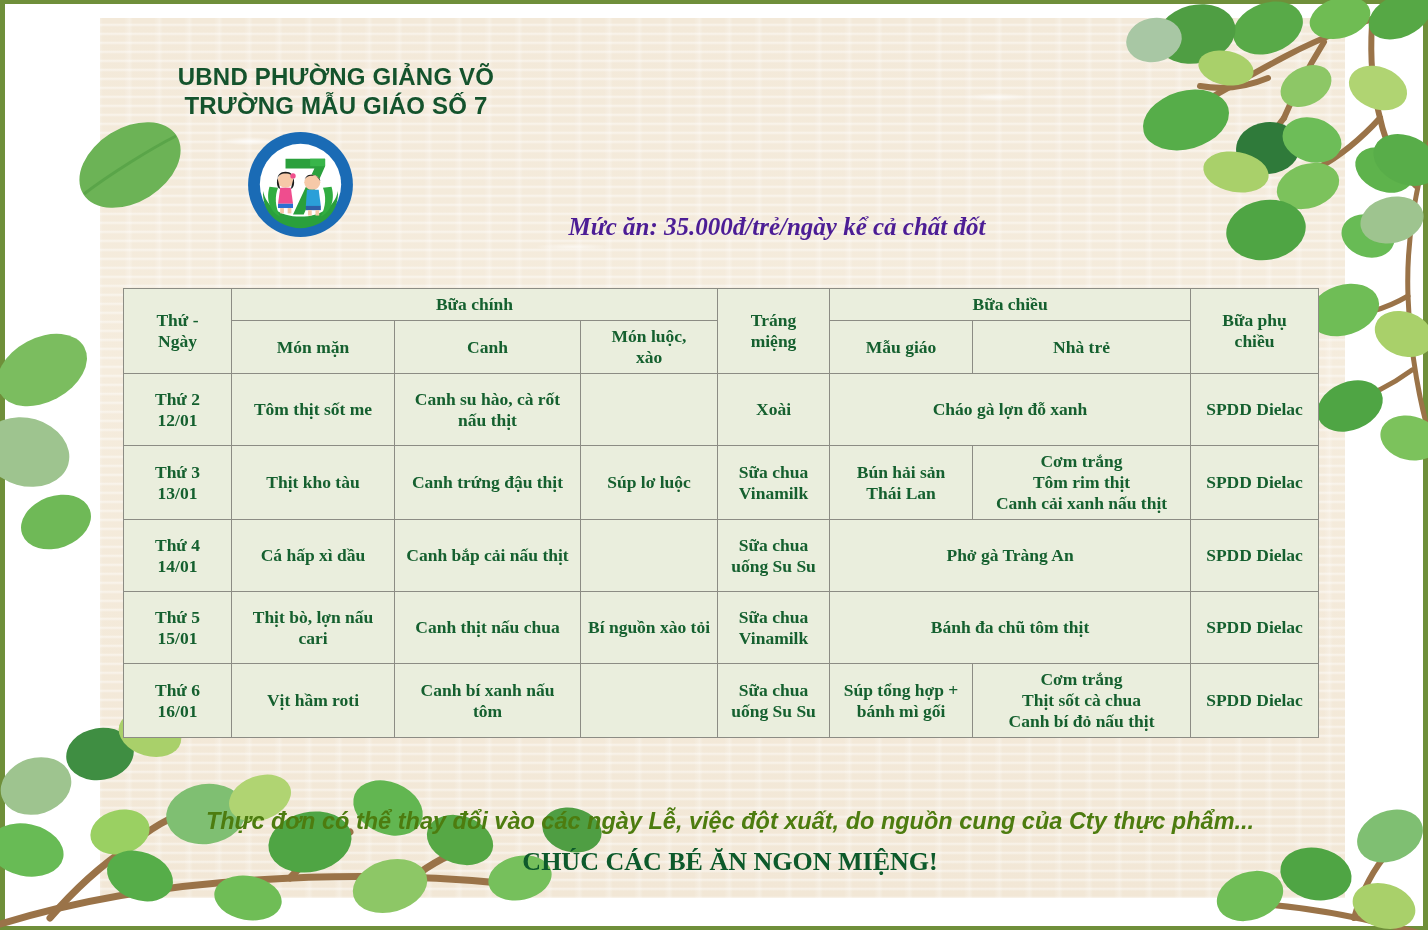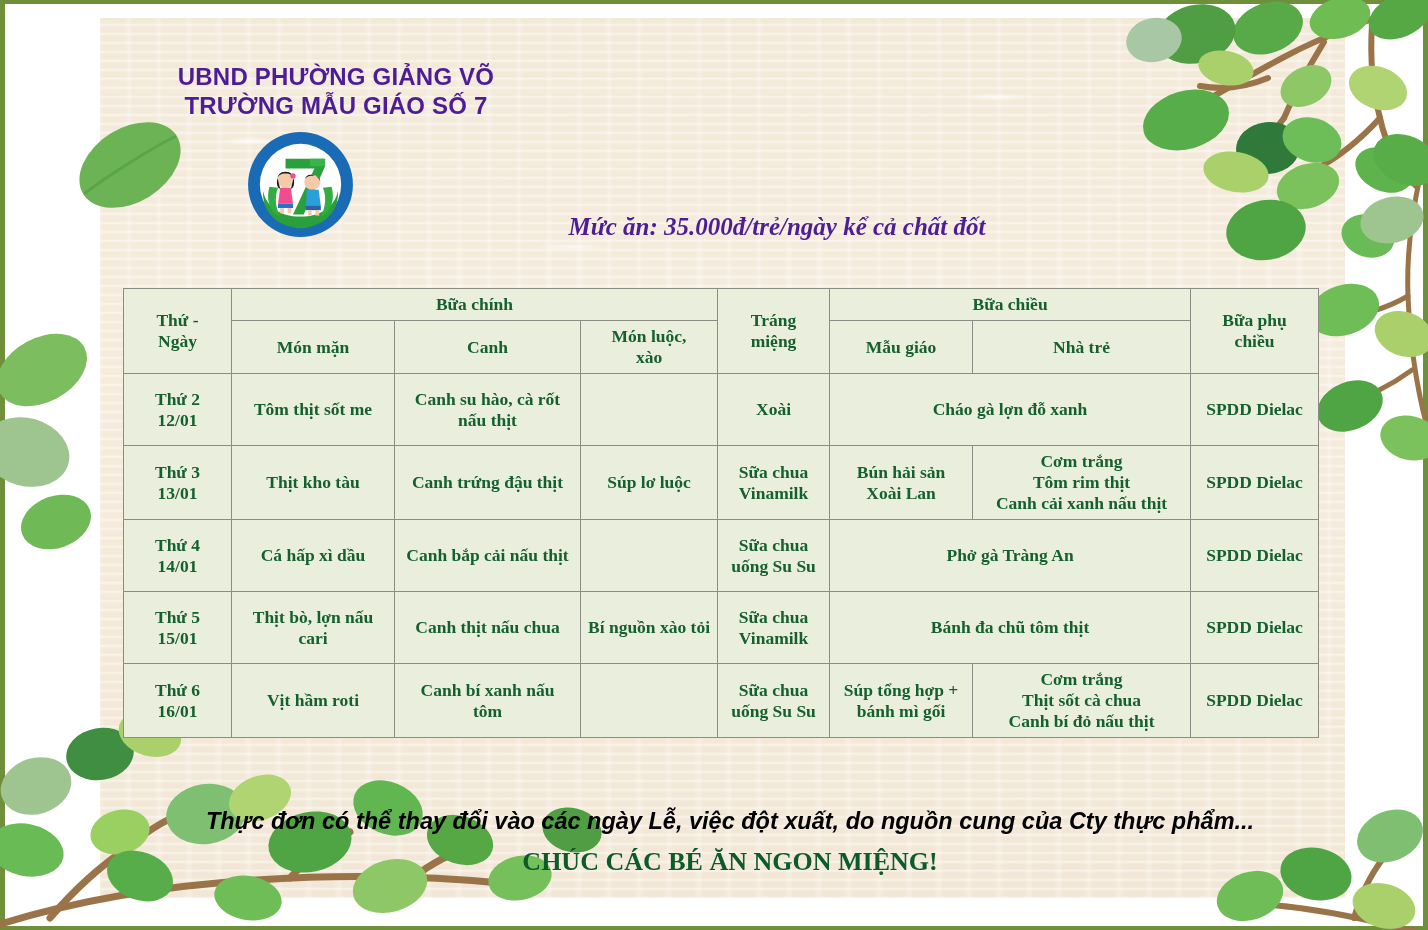--- a/index.html
+++ b/index.html
@@ -46,21 +46,21 @@
   #deco-tl{left:60px;top:110px;}
   #deco-bl{left:-10px;bottom:-10px;}
   #deco-br{right:-6px;bottom:-20px;}
   #deco-ml{left:-14px;top:330px;}
   #deco-mr{right:-10px;top:120px;}
 
   
   .hdr-org{
     position:absolute;left:146px;top:62px;width:380px;
     font-family:"Liberation Sans",sans-serif;
-    font-weight:bold;font-size:24px;line-height:1.22;color:#4c1d95;
+    font-weight:bold;font-size:24px;line-height:1.22;color:#14532d;
     text-align:center;letter-spacing:.2px;
     white-space:pre-line;
   }
   #logo{position:absolute;left:247px;top:131px;width:107px;height:107px;}
   .hdr-title{
     position:absolute;left:432px;top:126px;width:690px;
     font-family:"Liberation Sans",sans-serif;
     font-weight:bold;font-size:25.5px;line-height:1.33;color:#0d5a2b;
     text-align:center;white-space:pre-line;
   }
@@ -99,21 +99,21 @@
   .c-trang {width:112px;}
   .c-mau   {width:143px;}
   .c-nha   {width:218px;}
   .c-phu   {width:128px;}
   .tall{height:72px;}
 
   
   .foot-note{
     position:absolute;left:140px;top:808px;width:1180px;
     font-family:"Liberation Sans",sans-serif;
-    font-weight:bold;font-style:italic;font-size:23.5px;color:#000000;
+    font-weight:bold;font-style:italic;font-size:23.5px;color:#4d7c0f;
     text-align:center;
   }
   .foot-wish{
     position:absolute;left:140px;top:847px;width:1180px;
     font-family:"Liberation Serif",serif;
     font-weight:bold;font-size:26px;color:#0d5a2b;
     text-align:center;
   }
 </style>
 </head>
@@ -311,21 +311,21 @@
       </tr>
       <tr class="tall">
         <td>Thứ 3
 13/01</td>
         <td>Thịt kho tàu</td>
         <td>Canh trứng đậu thịt</td>
         <td>Súp lơ luộc</td>
         <td>Sữa chua
 Vinamilk</td>
         <td>Bún hải sản
-Xoài Lan</td>
+Thái Lan</td>
         <td>Cơm trắng
 Tôm rim thịt
 Canh cải xanh nấu thịt</td>
         <td>SPDD Dielac</td>
       </tr>
       <tr class="tall">
         <td>Thứ 4
 14/01</td>
         <td>Cá hấp xì dầu</td>
         <td>Canh bắp cải nấu thịt</td>

